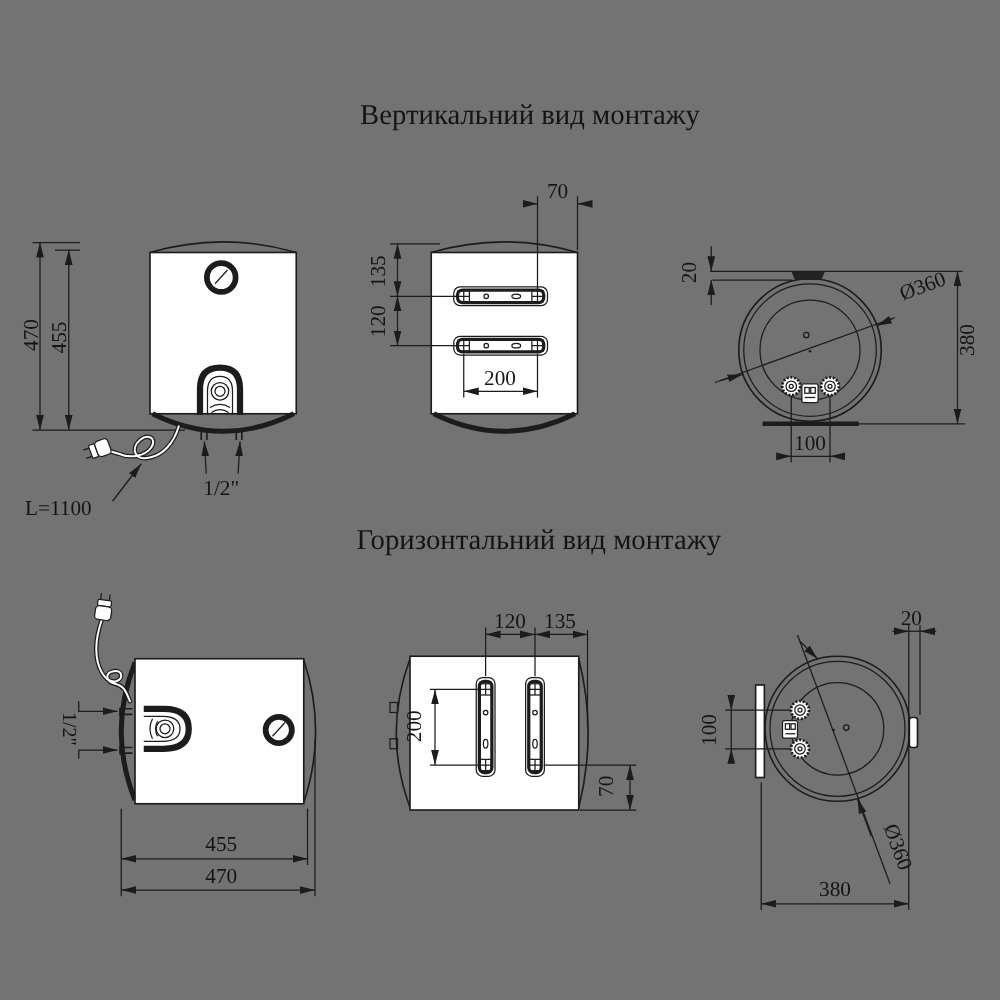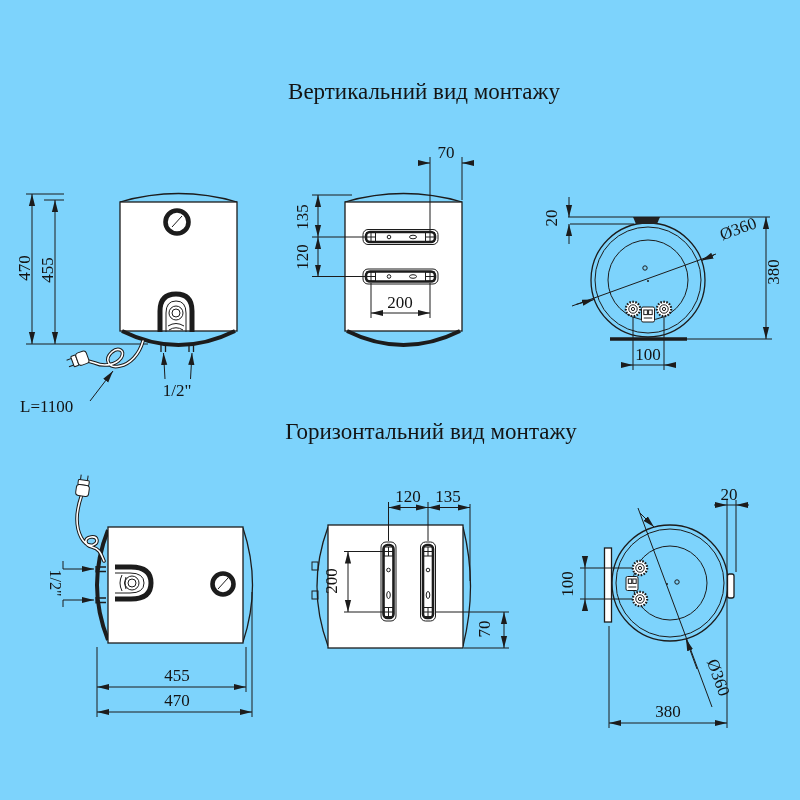--- a/index.html
+++ b/index.html
@@ -1,16 +1,16 @@
 <!DOCTYPE html>
 <html><head>
 <meta charset="utf-8">
 <style>
   html,body{margin:0;padding:0;background:#fff;}
-  .stage{position:relative;width:800px;height:800px;background:#7dd3fc;overflow:hidden;}
+  .stage{position:relative;width:800px;height:800px;background:#737373;overflow:hidden;}
   svg{display:block;}
   svg text{font-family:"Liberation Serif","DejaVu Serif",serif;fill:#141414;}
   .title{font-size:23px;}
   .dim{font-size:17px;}
   .dim-s{font-size:16px;}
   .ln{stroke:#1c1c1c;stroke-width:1;fill:none;}
   .ln12{stroke:#1c1c1c;stroke-width:1.3;fill:none;}
   .thk{stroke:#1c1c1c;stroke-width:4;fill:none;}
   .thk5{stroke:#1c1c1c;stroke-width:5;fill:none;}
   .thk26{stroke:#1c1c1c;stroke-width:2.6;fill:none;}

